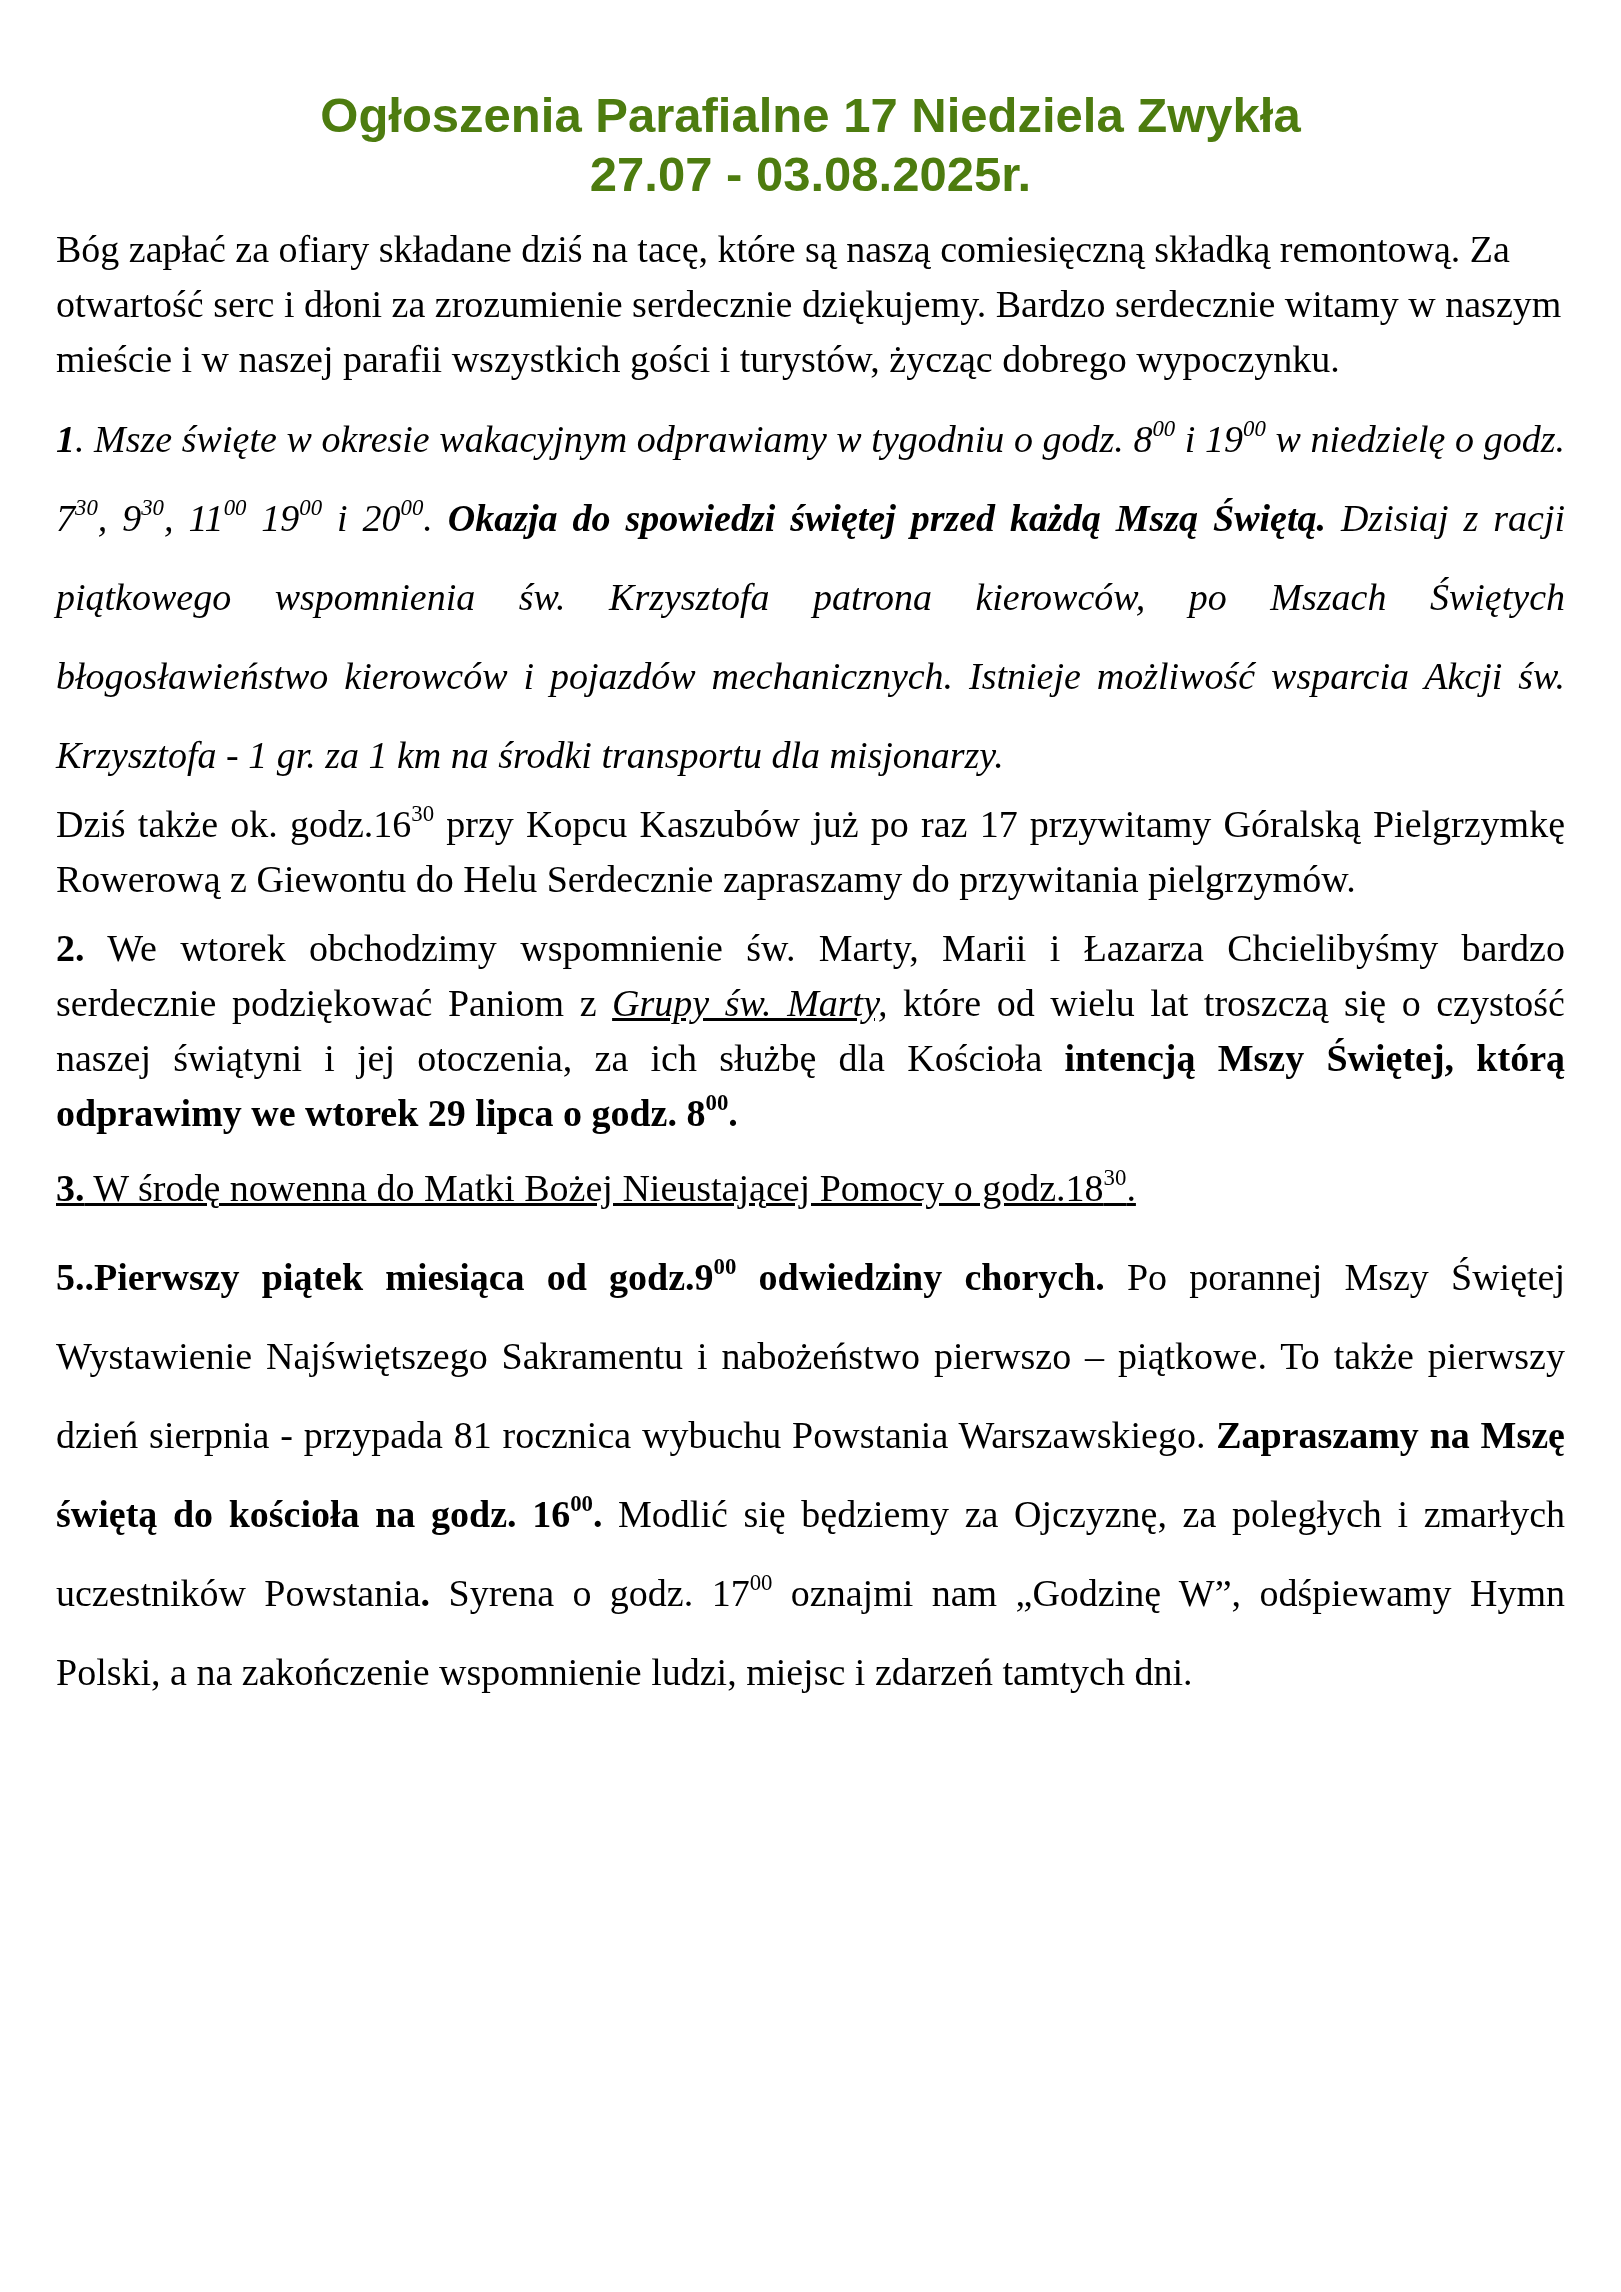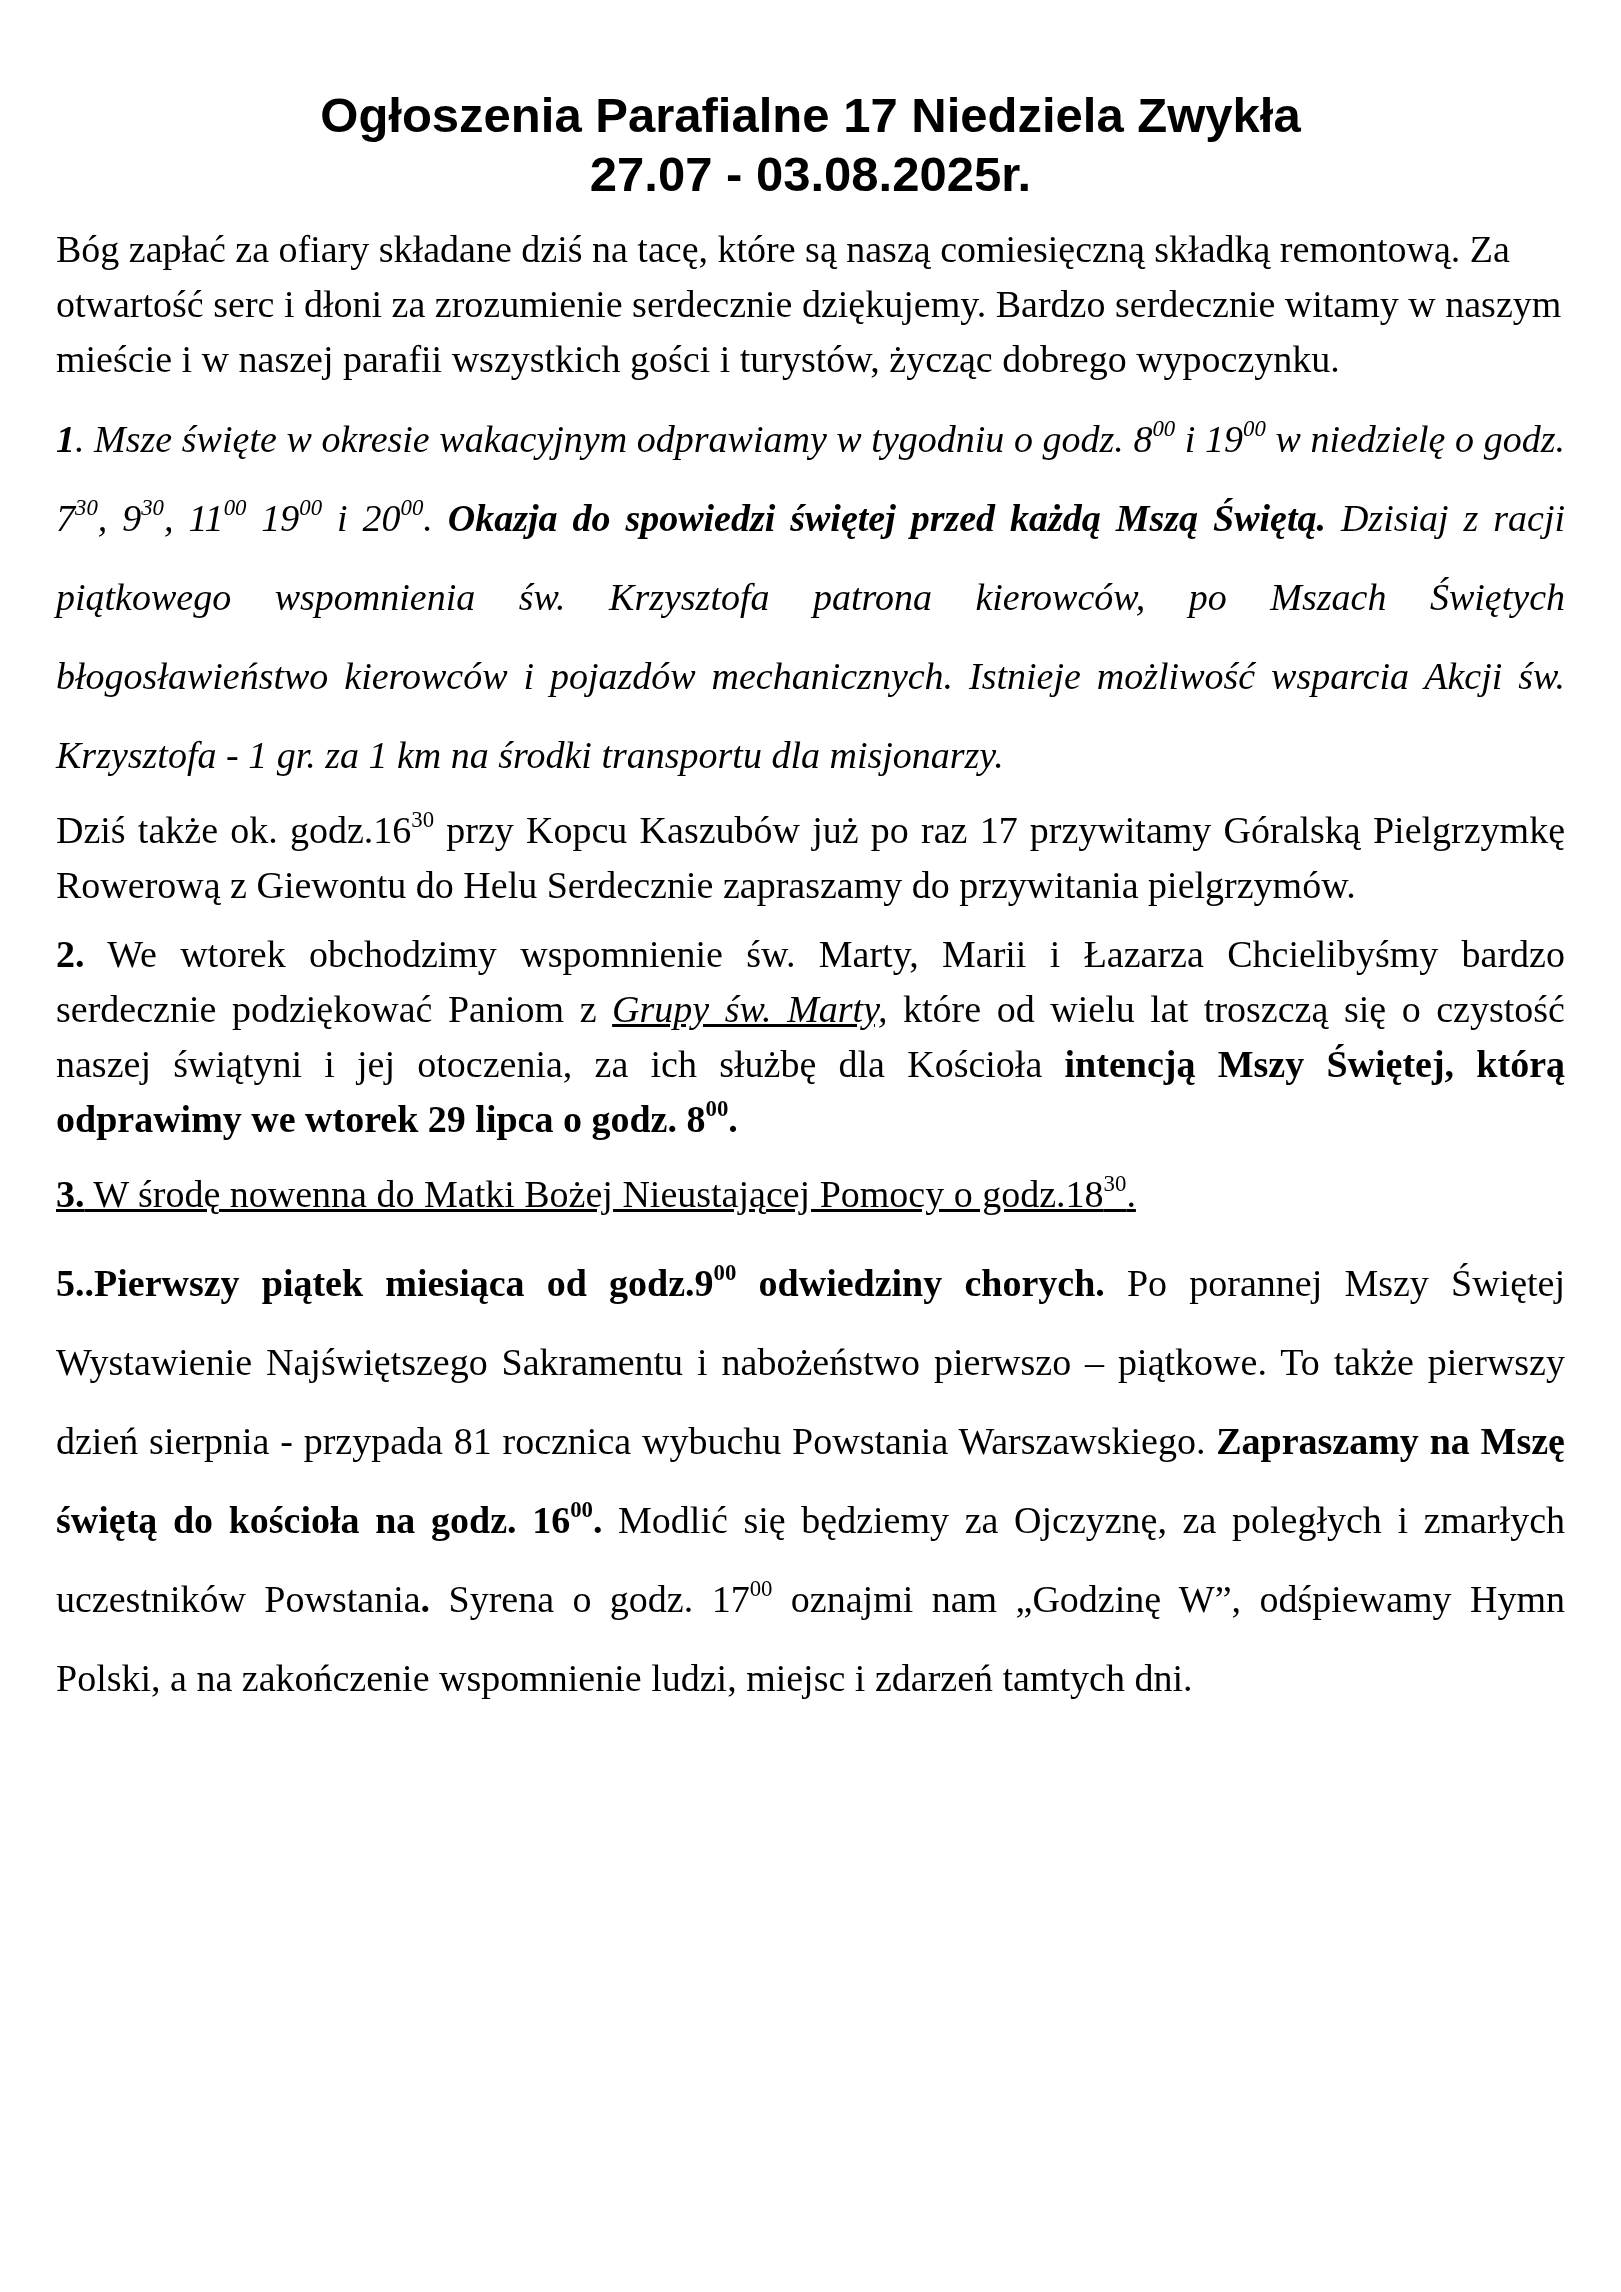--- a/index.html
+++ b/index.html
@@ -3,28 +3,28 @@
   <meta charset="utf-8">
   <style>
     html, body { margin: 0; padding: 0; background: #ffffff; }
     body { width: 1621px; height: 2293px; position: relative; overflow: hidden; }
     .page {
       position: absolute; left: 56px; top: 86px; width: 1509px;
       font-family: "Liberation Serif", serif; color: #000;
       font-size: 38px;
     }
     .title {
-      text-align: center; color: #000000;
+      text-align: center; color: #4d7c0f;
       font-family: "Liberation Sans", sans-serif; font-weight: bold;
       font-size: 49px; line-height: 59px; margin: 0 0 17.6px 0;
     }
     p { margin: 0; text-align: justify; }
     .intro { line-height: 55px; margin-bottom: 13.7px; text-align: left; }
     .p1 { line-height: 79px; font-style: italic; }
-    .p1b { line-height: 55px; margin-top: 8px; }
+    .p1b { line-height: 55px; margin-top: 2px; }
     .p2 { line-height: 55px; margin-top: 13.7px; }
     .p3 { line-height: 55px; margin-top: 20px; text-decoration: underline; }
     .p4 { line-height: 55px; margin-top: 13.7px; }
     .p5 { line-height: 79px; margin-top: 21.6px; }
     sup { font-size: 0.6em; line-height: 0; vertical-align: 0.7em; }
     b { font-weight: bold; }
     i { font-style: italic; text-decoration: underline; }
   </style>
 </head>
 <body>

